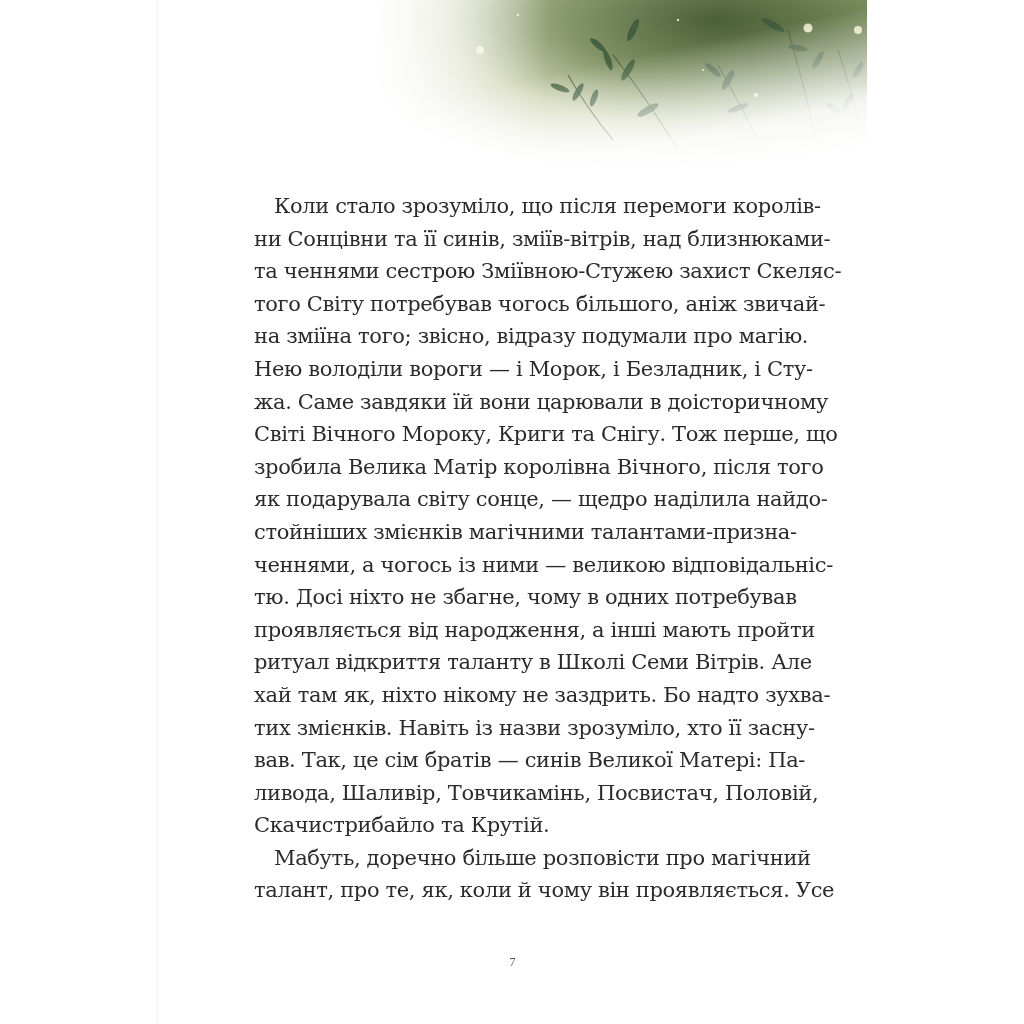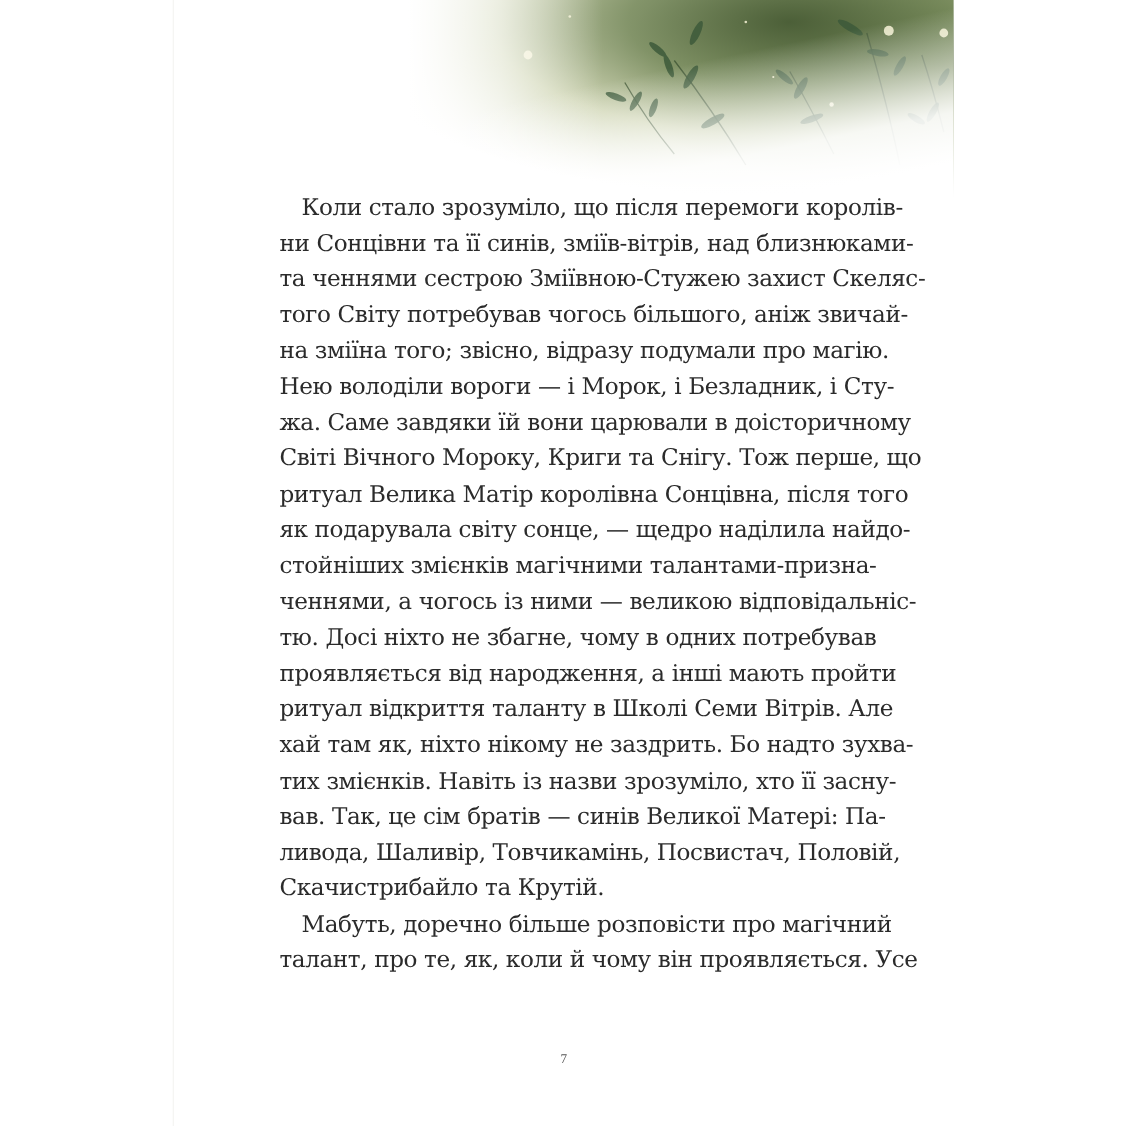--- a/index.html
+++ b/index.html
@@ -23,21 +23,21 @@
     position: absolute; left: 0; top: 0; width: 100%; height: 100%;
     background: linear-gradient(168deg, rgba(255,255,255,0) 0%, rgba(255,255,255,0) 45%, rgba(255,255,255,0.9) 72%, #ffffff 85%);
   }
   .illustration .leftfade {
     position: absolute; left: 0; top: 0; width: 100%; height: 100%;
     background: linear-gradient(90deg, #ffffff 0%, #ffffff 30%, rgba(255,255,255,0.6) 42%, rgba(255,255,255,0) 55%);
   }
   .illustration svg { position: absolute; left: 0; top: 0; }
 
   .text-block {
-    position: absolute; left: 96px; top: 172px; width: 525px;
+    position: absolute; left: 96px; top: 190px; width: 525px;
     font-family: "DejaVu Serif", "Liberation Serif", serif;
     font-size: 21px; line-height: 32.6px; color: #2b2b2b;
     letter-spacing: -0.35px;
   }
   .text-line { display: block; white-space: nowrap; text-align: justify; text-align-last: justify; height: 32.6px; }
   .text-line.last { text-align-last: left; }
   .text-line.indent { padding-left: 20px; }
 
   .page-number {
     position: absolute; left: 0; width: 709px; top: 955px; text-align: center;
@@ -93,21 +93,21 @@
 
   <div class="text-block">
     <span class="text-line indent">Коли стало зрозуміло, що після перемоги королів-</span>
     <span class="text-line">ни Сонцівни та її синів, зміїв-вітрів, над близнюками-</span>
     <span class="text-line">та ченнями сестрою Зміївною-Стужею захист Скеляс-</span>
     <span class="text-line">того Світу потребував чогось більшого, аніж звичай-</span>
     <span class="text-line">на зміїна того; звісно, відразу подумали про магію.</span>
     <span class="text-line">Нею володіли вороги — і Морок, і Безладник, і Сту-</span>
     <span class="text-line">жа. Саме завдяки їй вони царювали в доісторичному</span>
     <span class="text-line">Світі Вічного Мороку, Криги та Снігу. Тож перше, що</span>
-    <span class="text-line">ритуал Велика Матір королівна Сонцівна, після того</span>
+    <span class="text-line">зробила Велика Матір королівна Вічного, після того</span>
     <span class="text-line">як подарувала світу сонце, — щедро наділила найдо-</span>
     <span class="text-line">стойніших змієнків магічними талантами-призна-</span>
     <span class="text-line">ченнями, а чогось із ними — великою відповідальніс-</span>
     <span class="text-line">тю. Досі ніхто не збагне, чому в одних потребував</span>
     <span class="text-line">проявляється від народження, а інші мають пройти</span>
     <span class="text-line">ритуал відкриття таланту в Школі Семи Вітрів. Але</span>
     <span class="text-line">хай там як, ніхто нікому не заздрить. Бо надто зухва-</span>
     <span class="text-line">тих змієнків. Навіть із назви зрозуміло, хто її засну-</span>
     <span class="text-line">вав. Так, це сім братів — синів Великої Матері: Па-</span>
     <span class="text-line">ливода, Шаливір, Товчикамінь, Посвистач, Половій,</span>

